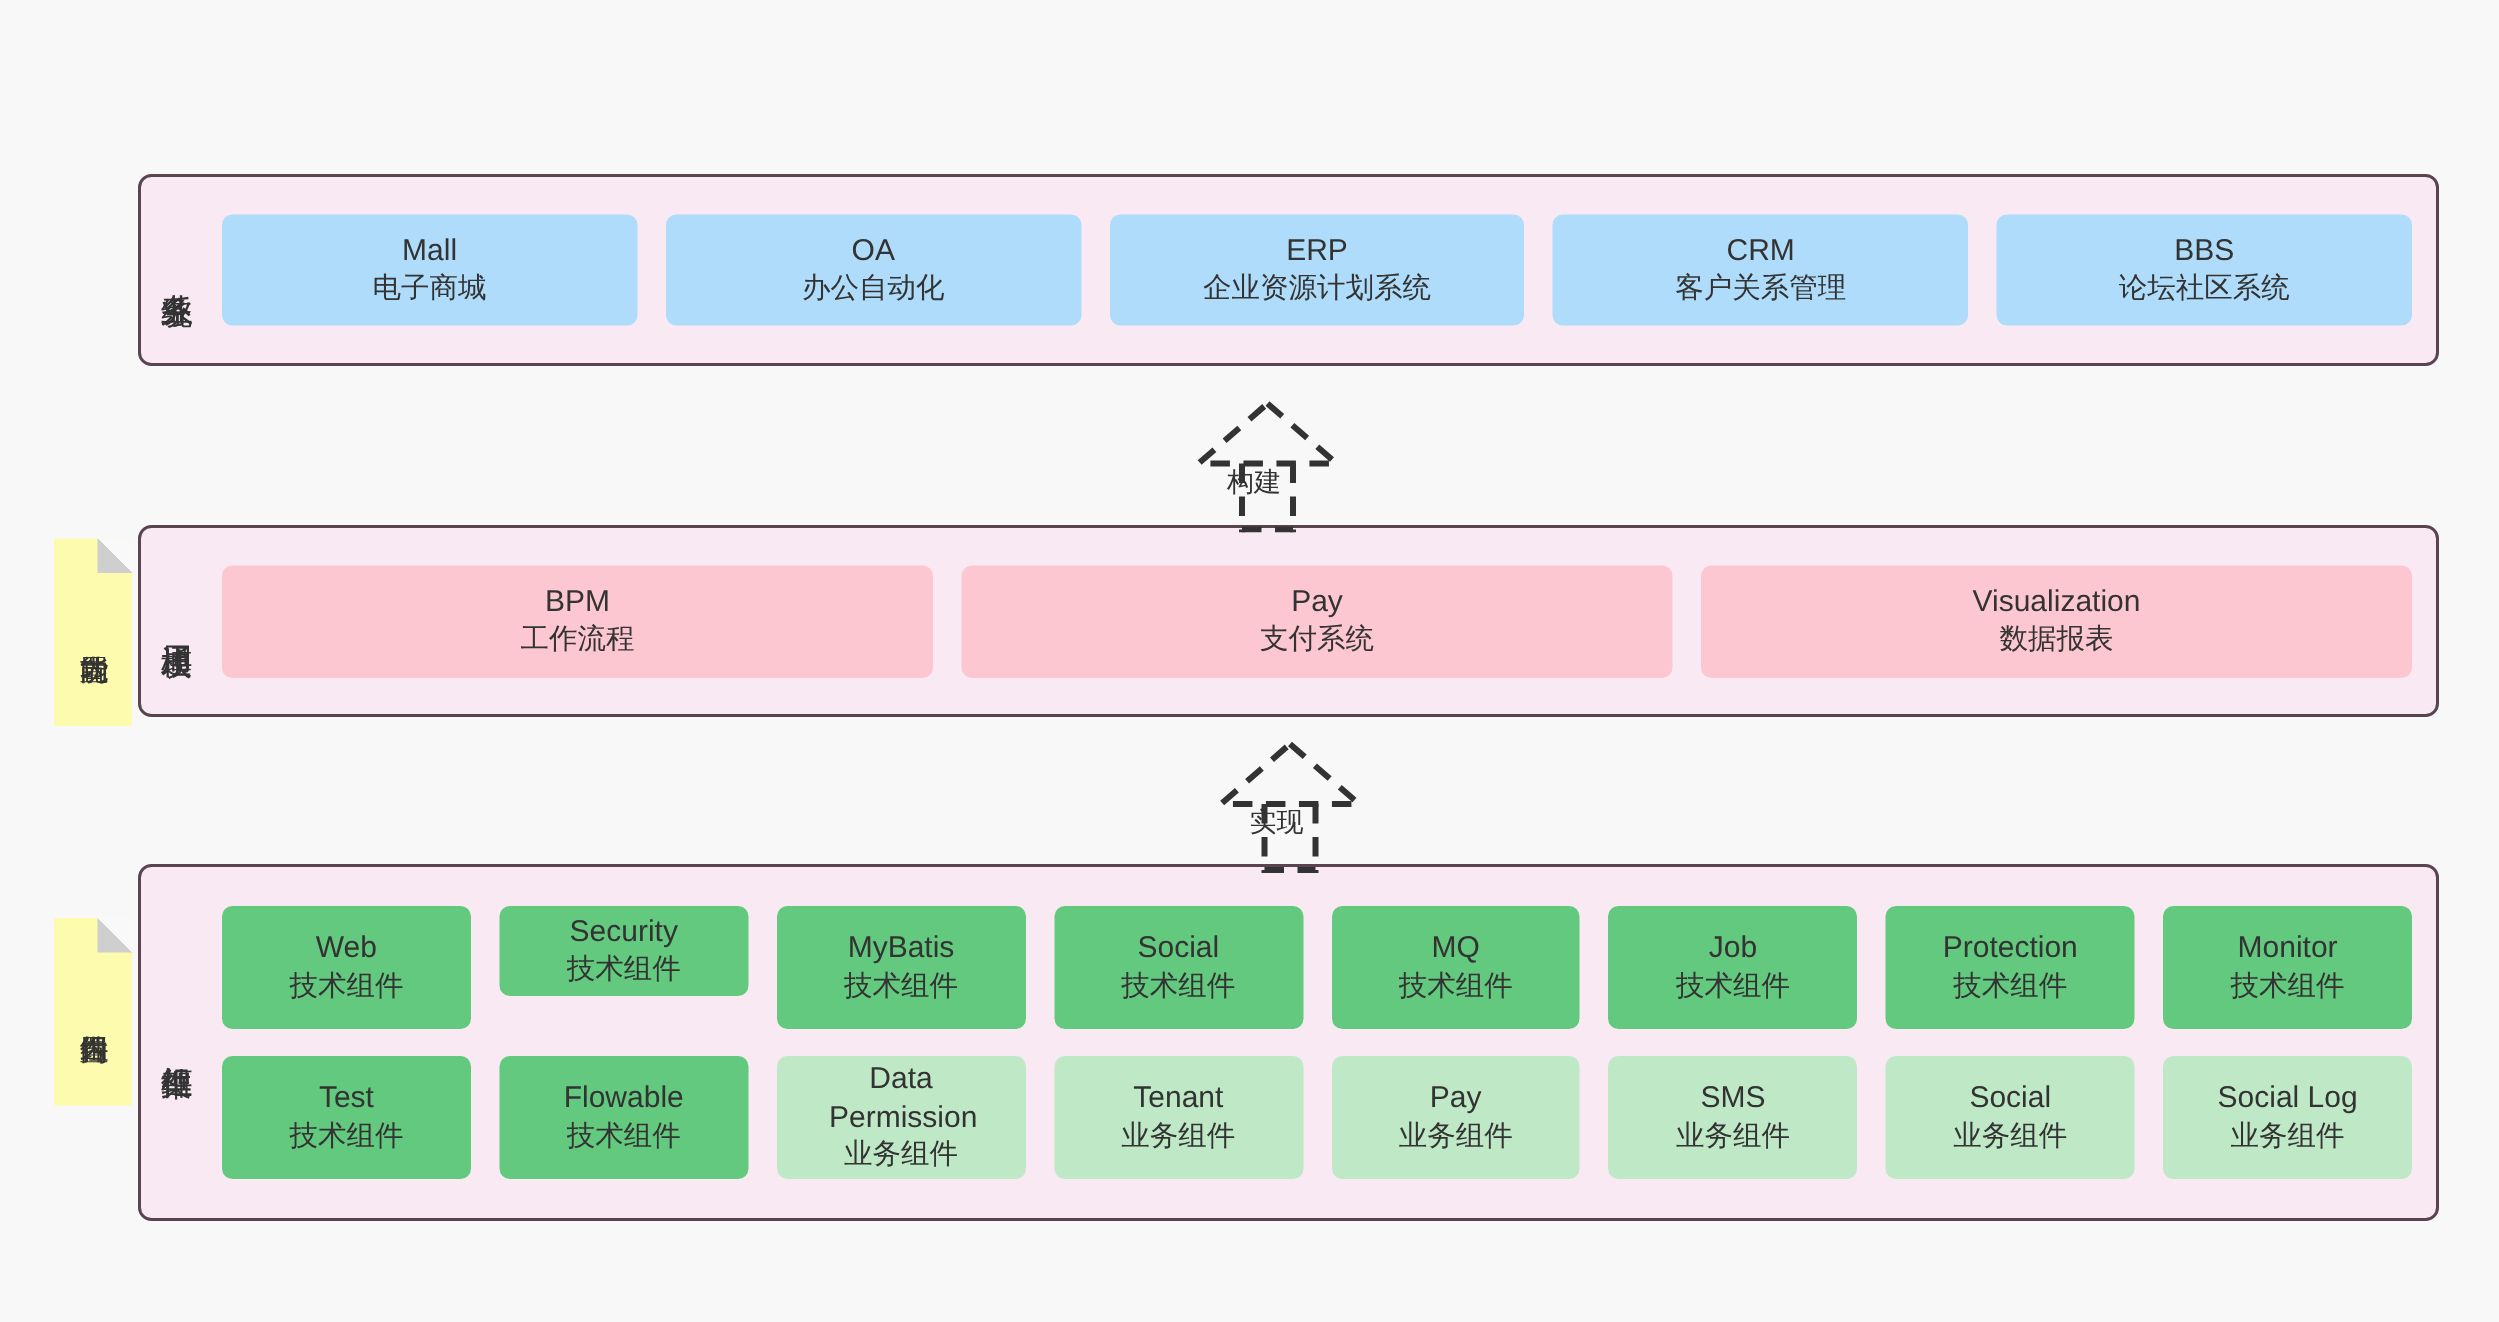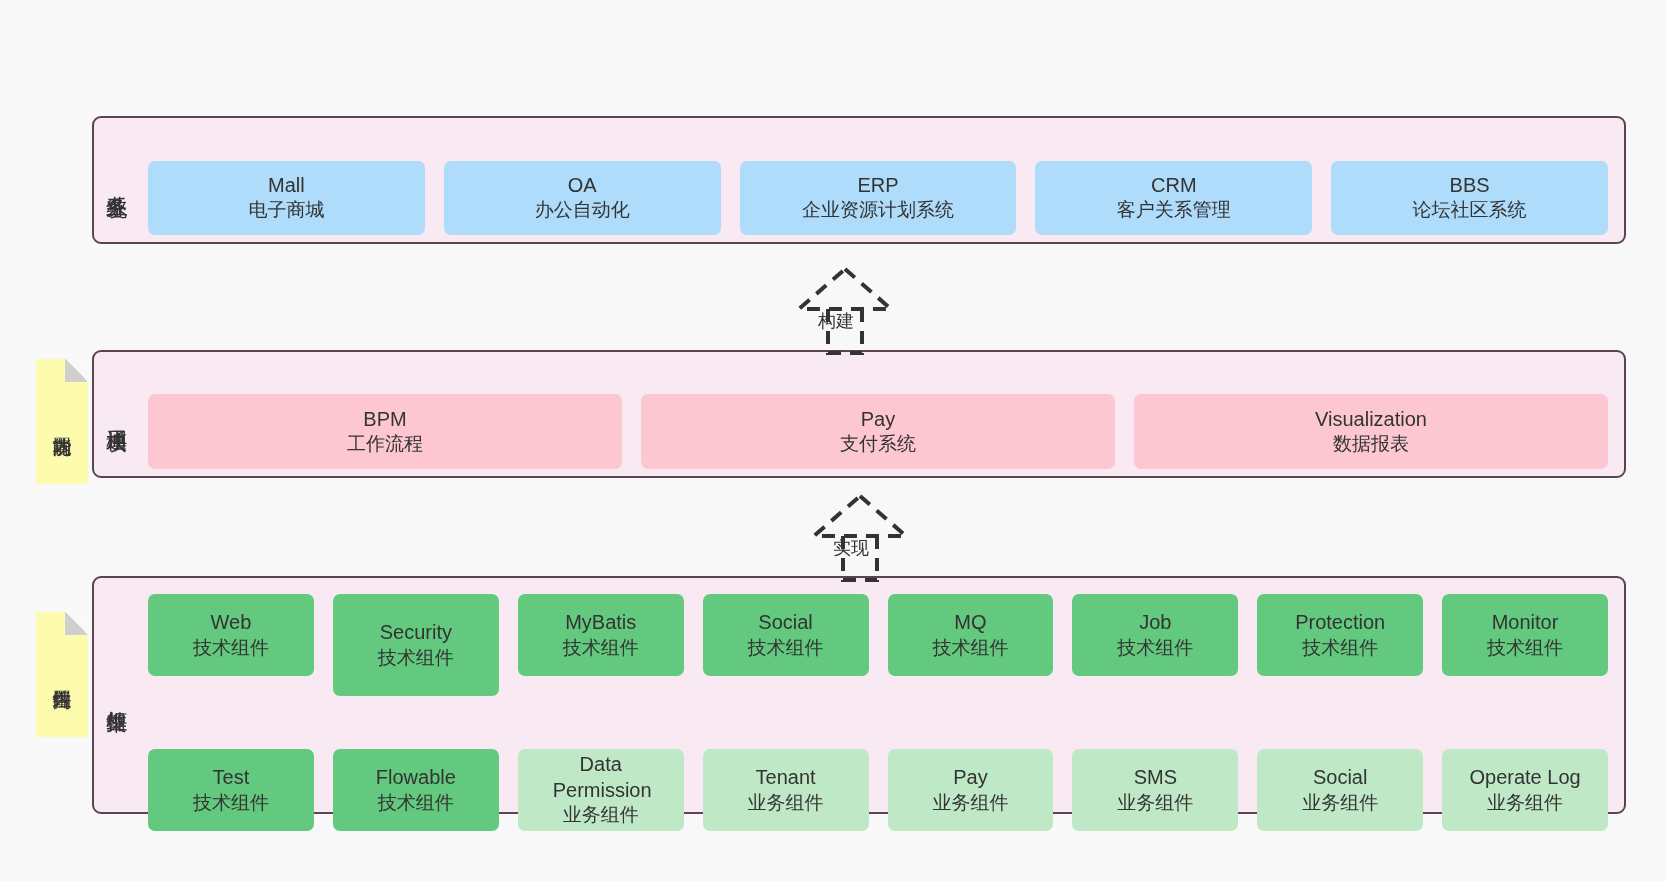--- a/index.html
+++ b/index.html
@@ -71,21 +71,20 @@
     border-radius: 7px;
     display: flex;
     flex-direction: column;
     align-items: center;
     justify-content: center;
     text-align: center;
     line-height: 1.28;
     box-sizing: border-box;
     padding: 4px 6px;
     user-select: none;
-    margin-top: 35px;
   }
   .node .t1 {
     font-size: 20px;
     color: #333333;
   }
   .node .t2 {
     font-size: 19px;
     color: #333333;
   }
 
@@ -217,21 +216,21 @@
 
   <div class="layer" id="layer-framework" style="left:92px; top:576px; width:1534px; height:238px;">
     <div class="layer-title">框架组件</div>
     <div class="layer-body">
 
       <div class="row">
         <div class="node green" style="height:82px;">
           <span class="t1">Web</span>
           <span class="t2">技术组件</span>
         </div>
-        <div class="node green" style="height:102px;">
+        <div class="node green" style="height:60px;">
           <span class="t1">Security</span>
           <span class="t2">技术组件</span>
         </div>
         <div class="node green" style="height:82px;">
           <span class="t1">MyBatis</span>
           <span class="t2">技术组件</span>
         </div>
         <div class="node green" style="height:82px;">
           <span class="t1">Social</span>
           <span class="t2">技术组件</span>
@@ -277,21 +276,21 @@
         </div>
         <div class="node lightgreen" style="height:82px;">
           <span class="t1">SMS</span>
           <span class="t2">业务组件</span>
         </div>
         <div class="node lightgreen" style="height:82px;">
           <span class="t1">Social</span>
           <span class="t2">业务组件</span>
         </div>
         <div class="node lightgreen" style="height:82px;">
-          <span class="t1">Operate Log</span>
+          <span class="t1">Social Log</span>
           <span class="t2">业务组件</span>
         </div>
       </div>
 
     </div>
   </div>
 
 </div>
 
 </body></html>

